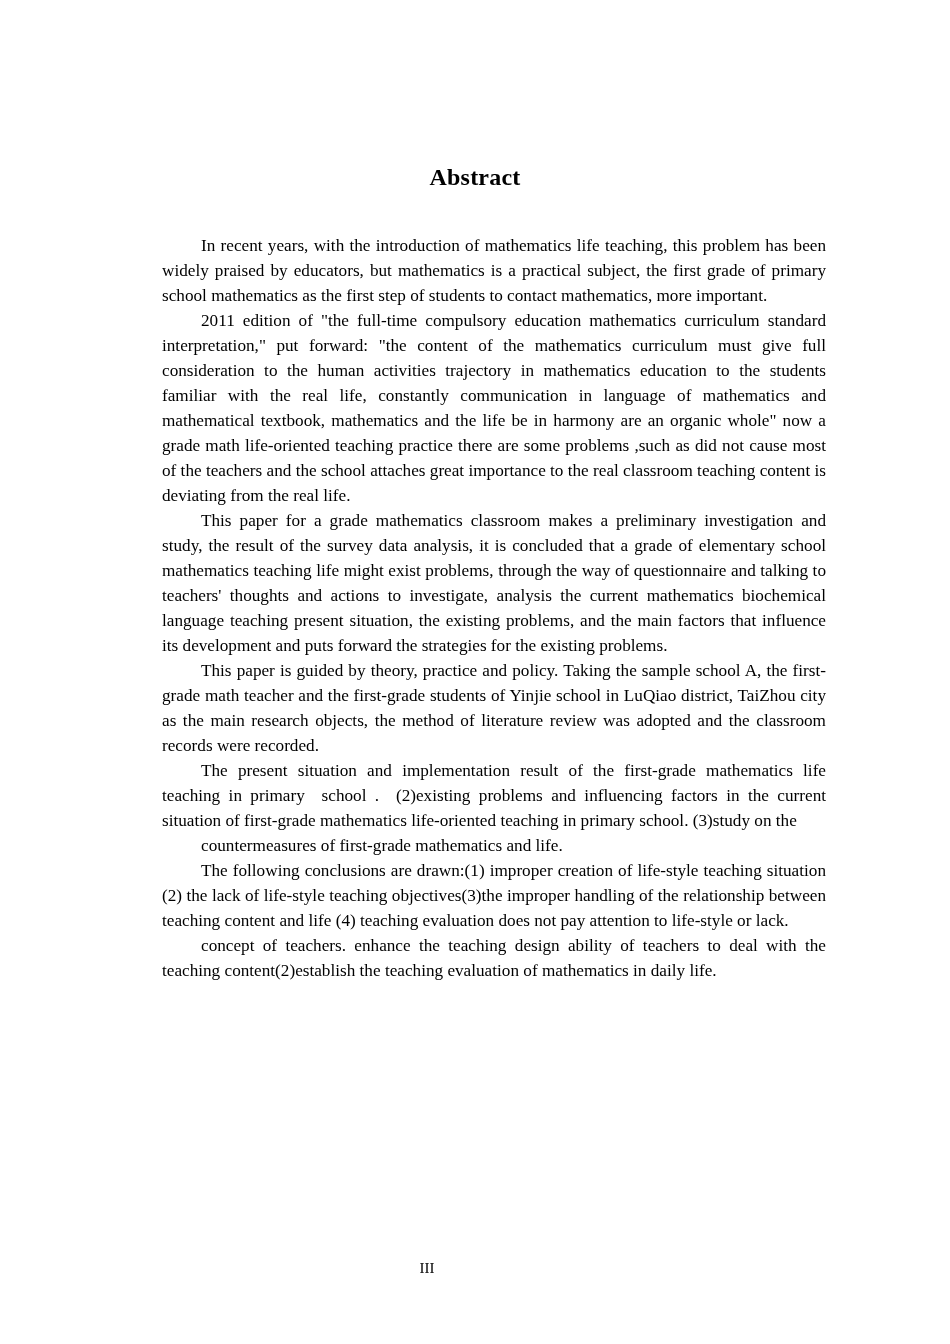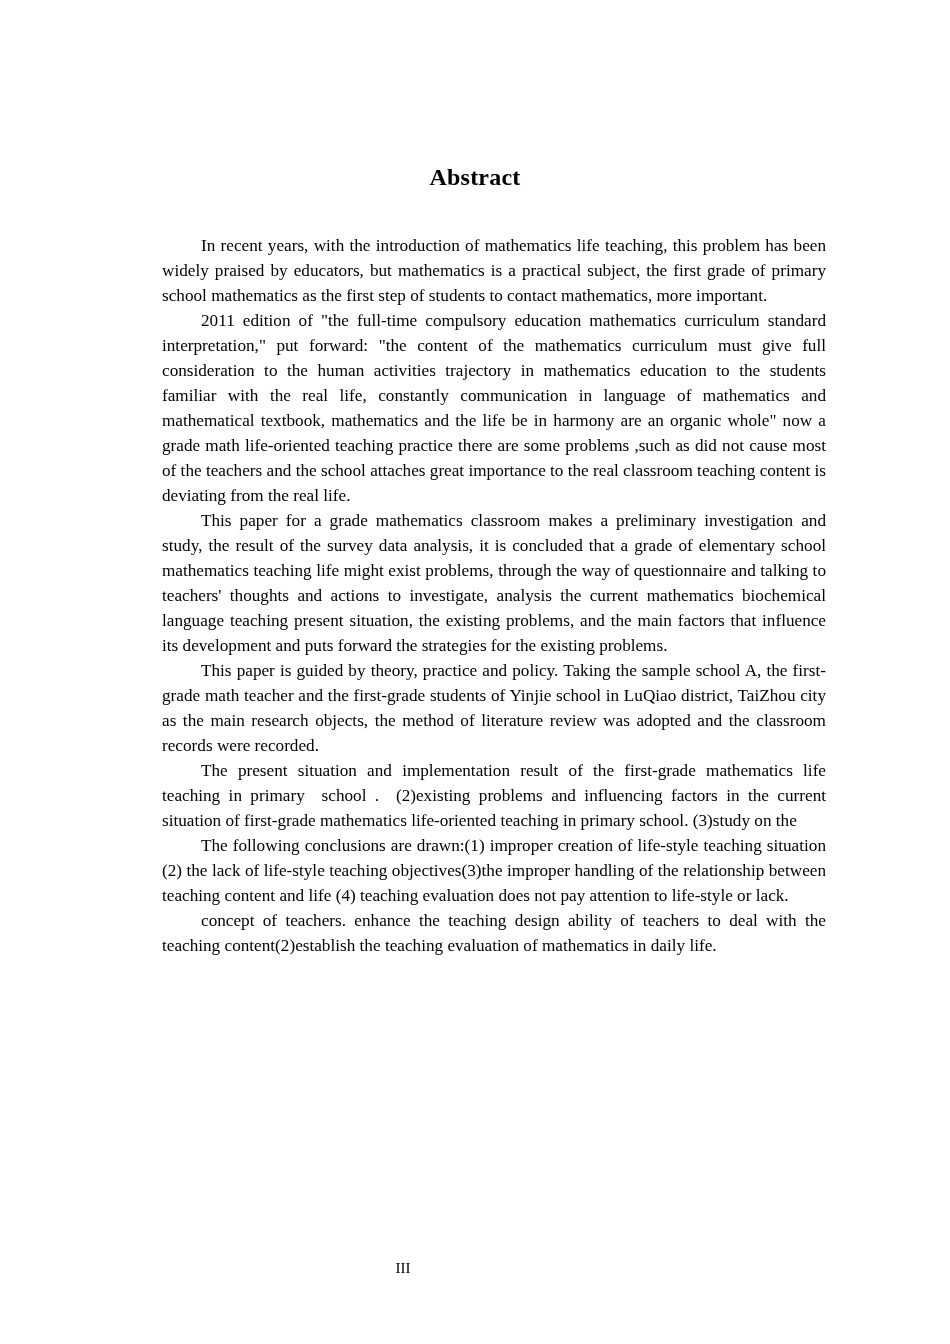--- a/index.html
+++ b/index.html
@@ -56,20 +56,21 @@
   }
   .page-number {
     position: absolute;
     top: 1258px;
     left: 0;
     width: 806px;
     text-align: center;
     font-size: 15px;
     line-height: 20px;
     font-family: "Liberation Serif", "DejaVu Serif", serif;
+    padding-left: 24px;
   }
 </style>
 </head>
 <body>
 
 <div class="page">
 
   <h1 class="doc-heading">Abstract</h1>
 
   <div class="body-block">
@@ -77,20 +78,21 @@
     <p class="para">In recent years, with the introduction of mathematics life teaching, this problem has been widely praised by educators, but mathematics is a practical subject, the first grade of primary school mathematics as the first step of students to contact mathematics, more important.</p>
 
     <p class="para">2011 edition of "the full-time compulsory education mathematics curriculum standard interpretation," put forward: "the content of the mathematics curriculum must give full consideration to the human activities trajectory in mathematics education to the students familiar with the real life, constantly communication in language of mathematics and mathematical textbook, mathematics and the life be in harmony are an organic whole" now a grade math life-oriented teaching practice there are some problems ,such as did not cause most of the teachers and the school attaches great importance to the real classroom teaching content is deviating from the real life.</p>
 
     <p class="para">This paper for a grade mathematics classroom makes a preliminary investigation and study, the result of the survey data analysis, it is concluded that a grade of elementary school mathematics teaching life might exist problems, through the way of questionnaire and talking to teachers' thoughts and actions to investigate, analysis the current mathematics biochemical language teaching present situation, the existing problems, and the main factors that influence its development and puts forward the strategies for the existing problems.</p>
 
     <p class="para">This paper is guided by theory, practice and policy. Taking the sample school A, the first-grade math teacher and the first-grade students of Yinjie school in LuQiao district, TaiZhou city as the main research objects, the method of literature review was adopted and the classroom records were recorded.</p>
 
     <p class="para">The present situation and implementation result of the first-grade mathematics life teaching in primary  school .  (2)existing problems and influencing factors in the current situation of first-grade mathematics life-oriented teaching in primary school. (3)study on the</p>
 
+    <p class="para">countermeasures of first-grade mathematics and life.</p>
 
     <p class="para">The following conclusions are drawn:(1) improper creation of life-style teaching situation (2) the lack of life-style teaching objectives(3)the improper handling of the relationship between teaching content and life (4) teaching evaluation does not pay attention to life-style or lack.</p>
 
 
     <p class="para">concept of teachers. enhance the teaching design ability of teachers to deal with the teaching content(2)establish the teaching evaluation of mathematics in daily life.</p>
 
   </div>
 
   <div class="page-number">III</div>
 

